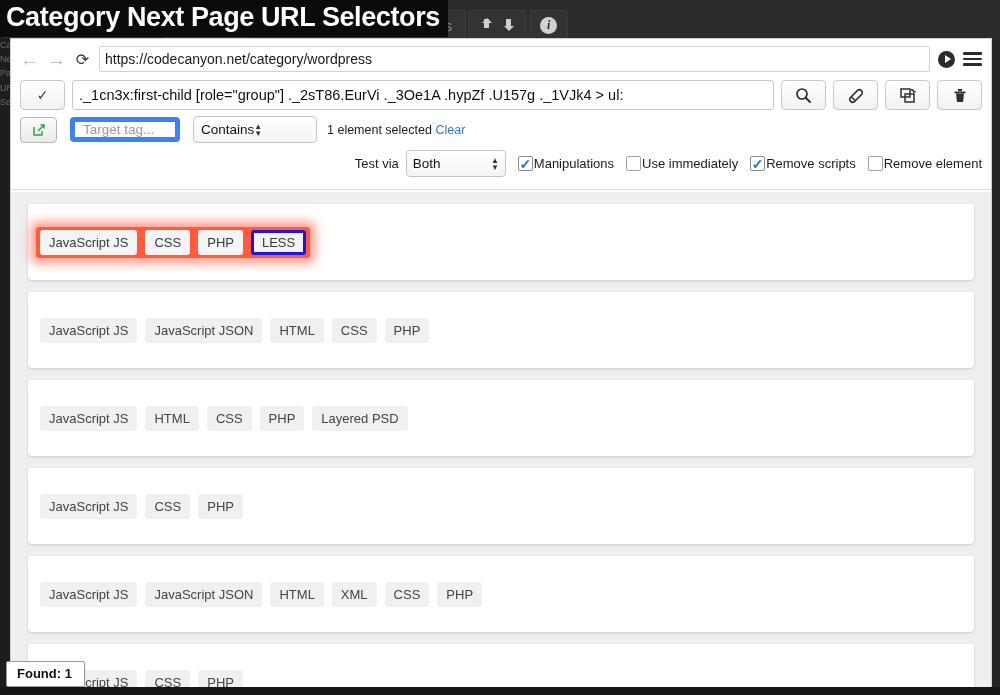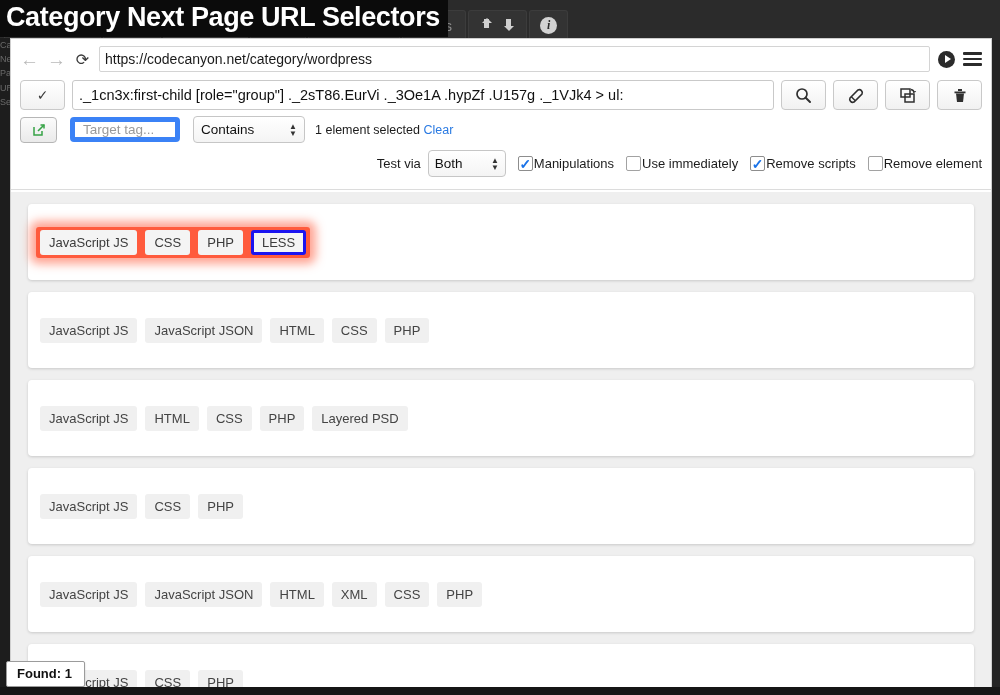--- a/index.html
+++ b/index.html
@@ -170,39 +170,39 @@
   .tag-input {
     margin-left: 13px;
     width: 110px; height: 25px;
     border: 5px solid #3b82f6; border-radius: 4px;
     background: #fff;
     display: flex; align-items: center; padding: 0 8px;
     font-size: 13.5px; color: #9a9a9a;
   }
   .select-box {
     margin-left: 13px;
-    width: 112px; height: 27px;
+    width: 124px; height: 27px;
     border: 1px solid #c6c6c6; border-radius: 4px;
     background: linear-gradient(#ffffff,#f4f4f4);
-    display: flex; align-items: center; justify-content: space-between;
+    display: flex; align-items: center; 
     padding: 0 7px;
     font-size: 13.5px; color: #111;
   }
   .spin { display: flex; flex-direction: column; gap: 2px; color: #333; line-height: 5px; font-size: 8px; }
   .sel-info { margin-left: 10px; font-size: 12.5px; color: #1c1c1c; }
   .sel-info a { color: #2a7ae2; text-decoration: none; }
 
   
   .test-row {
     display: flex; align-items: center; justify-content: flex-end;
     padding: 7px 9px 0 9px; gap: 0;
   }
   .test-label { font-size: 13px; color: #1c1c1c; margin-right: 7px; }
   .sel-both {
-    width: 78px; height: 27px;
+    width: 100px; height: 27px;
     border: 1px solid #c6c6c6; border-radius: 4px;
     background: linear-gradient(#ffffff,#f4f4f4);
     display: flex; align-items: center; justify-content: space-between;
     padding: 0 6px; font-size: 13.5px; color: #111;
   }
   .cb-group { display: flex; align-items: center; gap: 1px; margin-left: 12px; }
   .cb {
     width: 15px; height: 15px; border-radius: 2px;
     border: 1px solid #a2a2a2; background: #fff;
     display: flex; align-items: center; justify-content: center;

